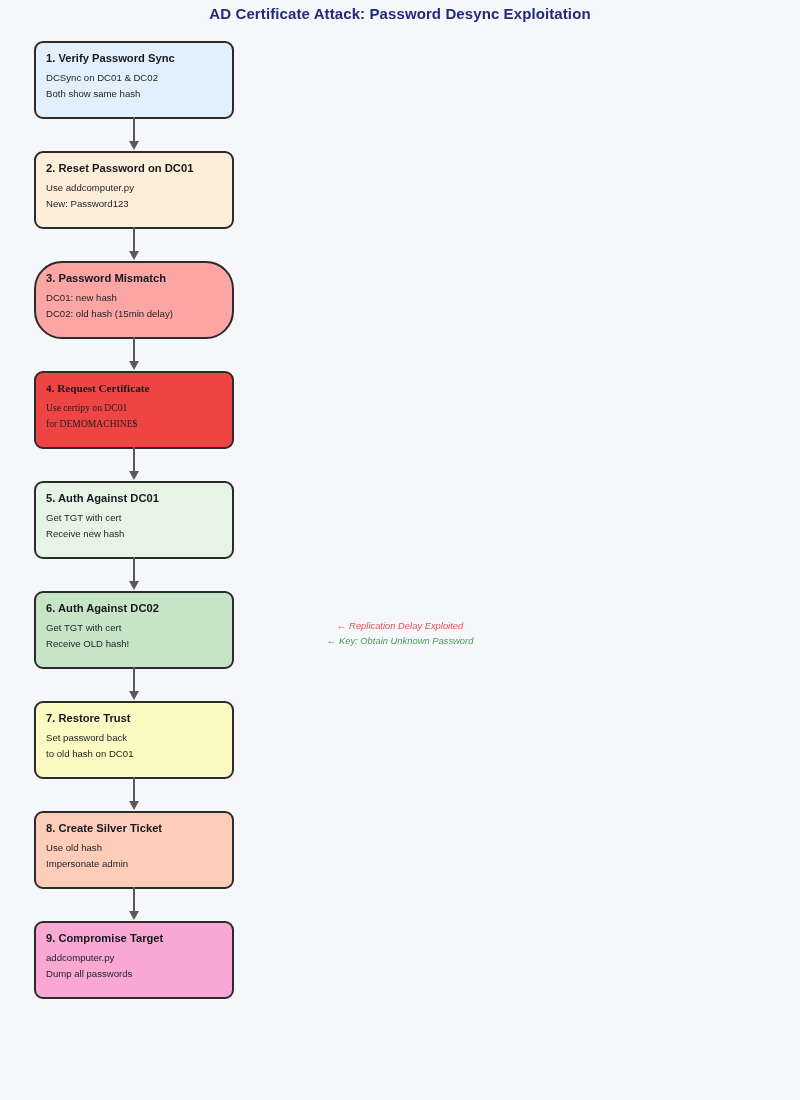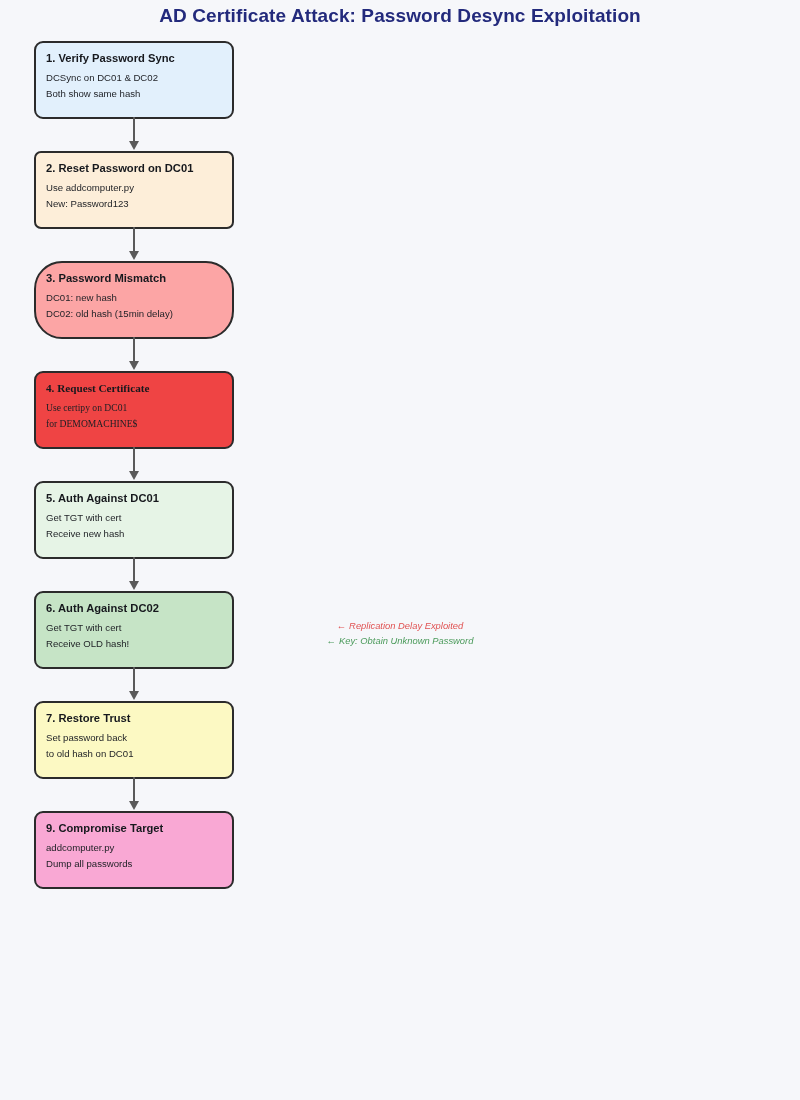--- a/index.html
+++ b/index.html
@@ -14,21 +14,21 @@
     overflow: hidden;
     position: relative;
   }
 
   #diagram-title {
     position: absolute;
     top: 5px;
     left: 0;
     width: 800px;
     text-align: center;
-    font-size: 19px;
+    font-size: 15px;
     font-weight: bold;
     color: #232a7c;
     letter-spacing: 0.1px;
   }
 
   #flow-column {
     position: absolute;
     left: 34px;
     top: 41px;
     width: 200px;
@@ -107,21 +107,21 @@
 
 <div id="diagram-title">AD Certificate Attack: Password Desync Exploitation</div>
 
 <div id="flow-column">
     <div class="flow-node" style="background: rgb(226, 240, 252); border-color: rgb(43, 43, 43);">
       <div class="node-title">1. Verify Password Sync</div>
       <div class="node-line">DCSync on DC01 &amp; DC02</div>
       <div class="node-line">Both show same hash</div>
       <div class="connector"></div>
     </div>
-    <div class="flow-node" style="background: rgb(253, 238, 217); border-color: rgb(43, 43, 43); border-radius: 7px;">
+    <div class="flow-node" style="background: rgb(253, 238, 217); border-color: rgb(43, 43, 43);">
       <div class="node-title">2. Reset Password on DC01</div>
       <div class="node-line">Use addcomputer.py</div>
       <div class="node-line">New: Password123</div>
       <div class="connector"></div>
     </div>
     <div class="flow-node" style="background: #fca5a5; border-color: rgb(43, 43, 43); border-radius: 28px;">
       <div class="node-title">3. Password Mismatch</div>
       <div class="node-line">DC01: new hash</div>
       <div class="node-line">DC02: old hash (15min delay)</div>
       <div class="connector"></div>
@@ -143,20 +143,26 @@
       <div class="node-line">Get TGT with cert</div>
       <div class="node-line">Receive OLD hash!</div>
       <div class="connector"></div>
     </div>
     <div class="flow-node" style="background: rgb(252, 249, 195); border-color: rgb(43, 43, 43);">
       <div class="node-title">7. Restore Trust</div>
       <div class="node-line">Set password back</div>
       <div class="node-line">to old hash on DC01</div>
       <div class="connector"></div>
     </div>
+    <div class="flow-node" style="background: rgb(254, 205, 186); border-color: rgb(43, 43, 43);">
+      <div class="node-title">8. Create Silver Ticket</div>
+      <div class="node-line">Use old hash</div>
+      <div class="node-line">Impersonate admin</div>
+      <div class="connector"></div>
+    </div>
     <div class="flow-node" style="background: #f9a8d4; border-color: rgb(43, 43, 43);">
       <div class="node-title">9. Compromise Target</div>
       <div class="node-line">addcomputer.py</div>
       <div class="node-line">Dump all passwords</div>
     </div>
   </div>
 
 <div id="annotations">
     <div class="annotation" style="color: rgb(224, 82, 82);"><span class="arrow-glyph">←</span><span>Replication Delay Exploited</span></div>
     <div class="annotation" style="color: rgb(74, 154, 90);"><span class="arrow-glyph">←</span><span>Key: Obtain Unknown Password</span></div>

